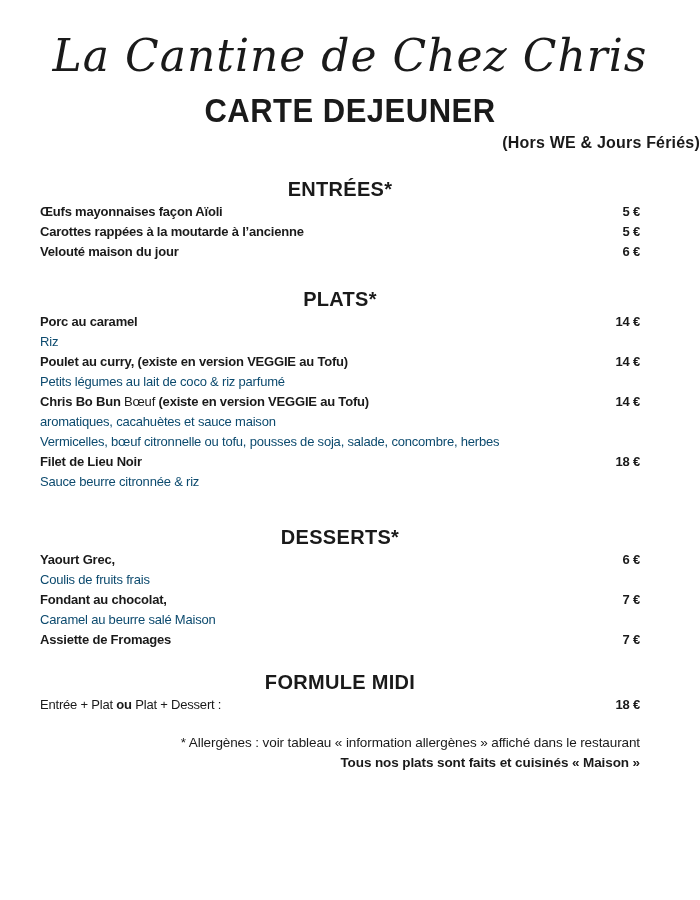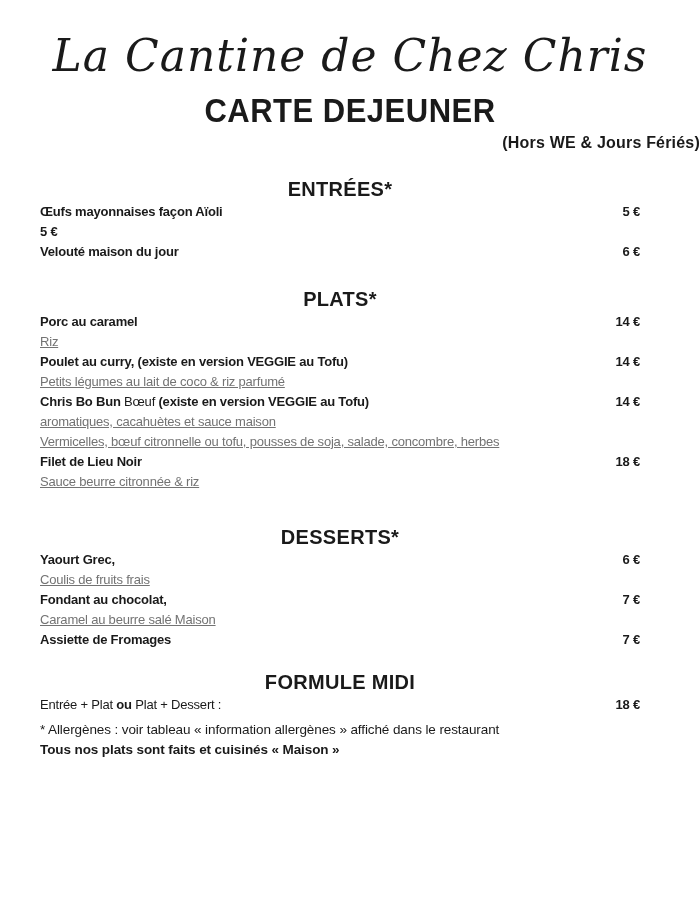--- a/index.html
+++ b/index.html
@@ -68,23 +68,23 @@
     align-items: baseline;
     line-height: 20px;
     font-size: 13px;
   }
   .item-name { font-weight: 700; letter-spacing: -0.2px; padding-right: 12px; }
   .item-name .seg-regular { font-weight: 400; }
   .row.light .item-name { font-weight: 400; }
   .row.light .item-name .seg-bold { font-weight: 700; }
   .item-price { font-weight: 700; white-space: nowrap; letter-spacing: -0.2px; }
   .row.desc { justify-content: flex-start; }
-  .item-desc { font-weight: 400; color: #737373; letter-spacing: -0.2px; text-decoration: underline; }
+  .item-desc { font-weight: 400; color: #0c4a6e; letter-spacing: -0.2px; }
   
-  .menu-footer { margin-top: 5px; text-align: left; }
+  .menu-footer { margin-top: 18px; text-align: right; }
   .footnote { font-size: 13.5px; font-weight: 400; line-height: 20px; letter-spacing: -0.1px; }
   .footnote.bold { font-weight: 700; }
 </style>
 </head>
 <body>
 
 <div class="page">
 
   <header>
     <div class="restaurant-name">La Cantine de Chez Chris</div>
@@ -94,20 +94,21 @@
 
   <main class="content">
 
     <section class="menu-section">
       <h2 class="section-heading">ENTRÉES*</h2>
       <div class="row">
         <span class="item-name">Œufs mayonnaises façon Aïoli</span>
         <span class="item-price">5 €</span>
       </div>
       <div class="row">
+        <span class="item-name">Carottes rappées à la moutarde à l’ancienne</span>
         <span class="item-price">5 €</span>
       </div>
       <div class="row">
         <span class="item-name">Velouté maison du jour</span>
         <span class="item-price">6 €</span>
       </div>
     </section>
 
     <section class="menu-section">
       <h2 class="section-heading">PLATS*</h2>

